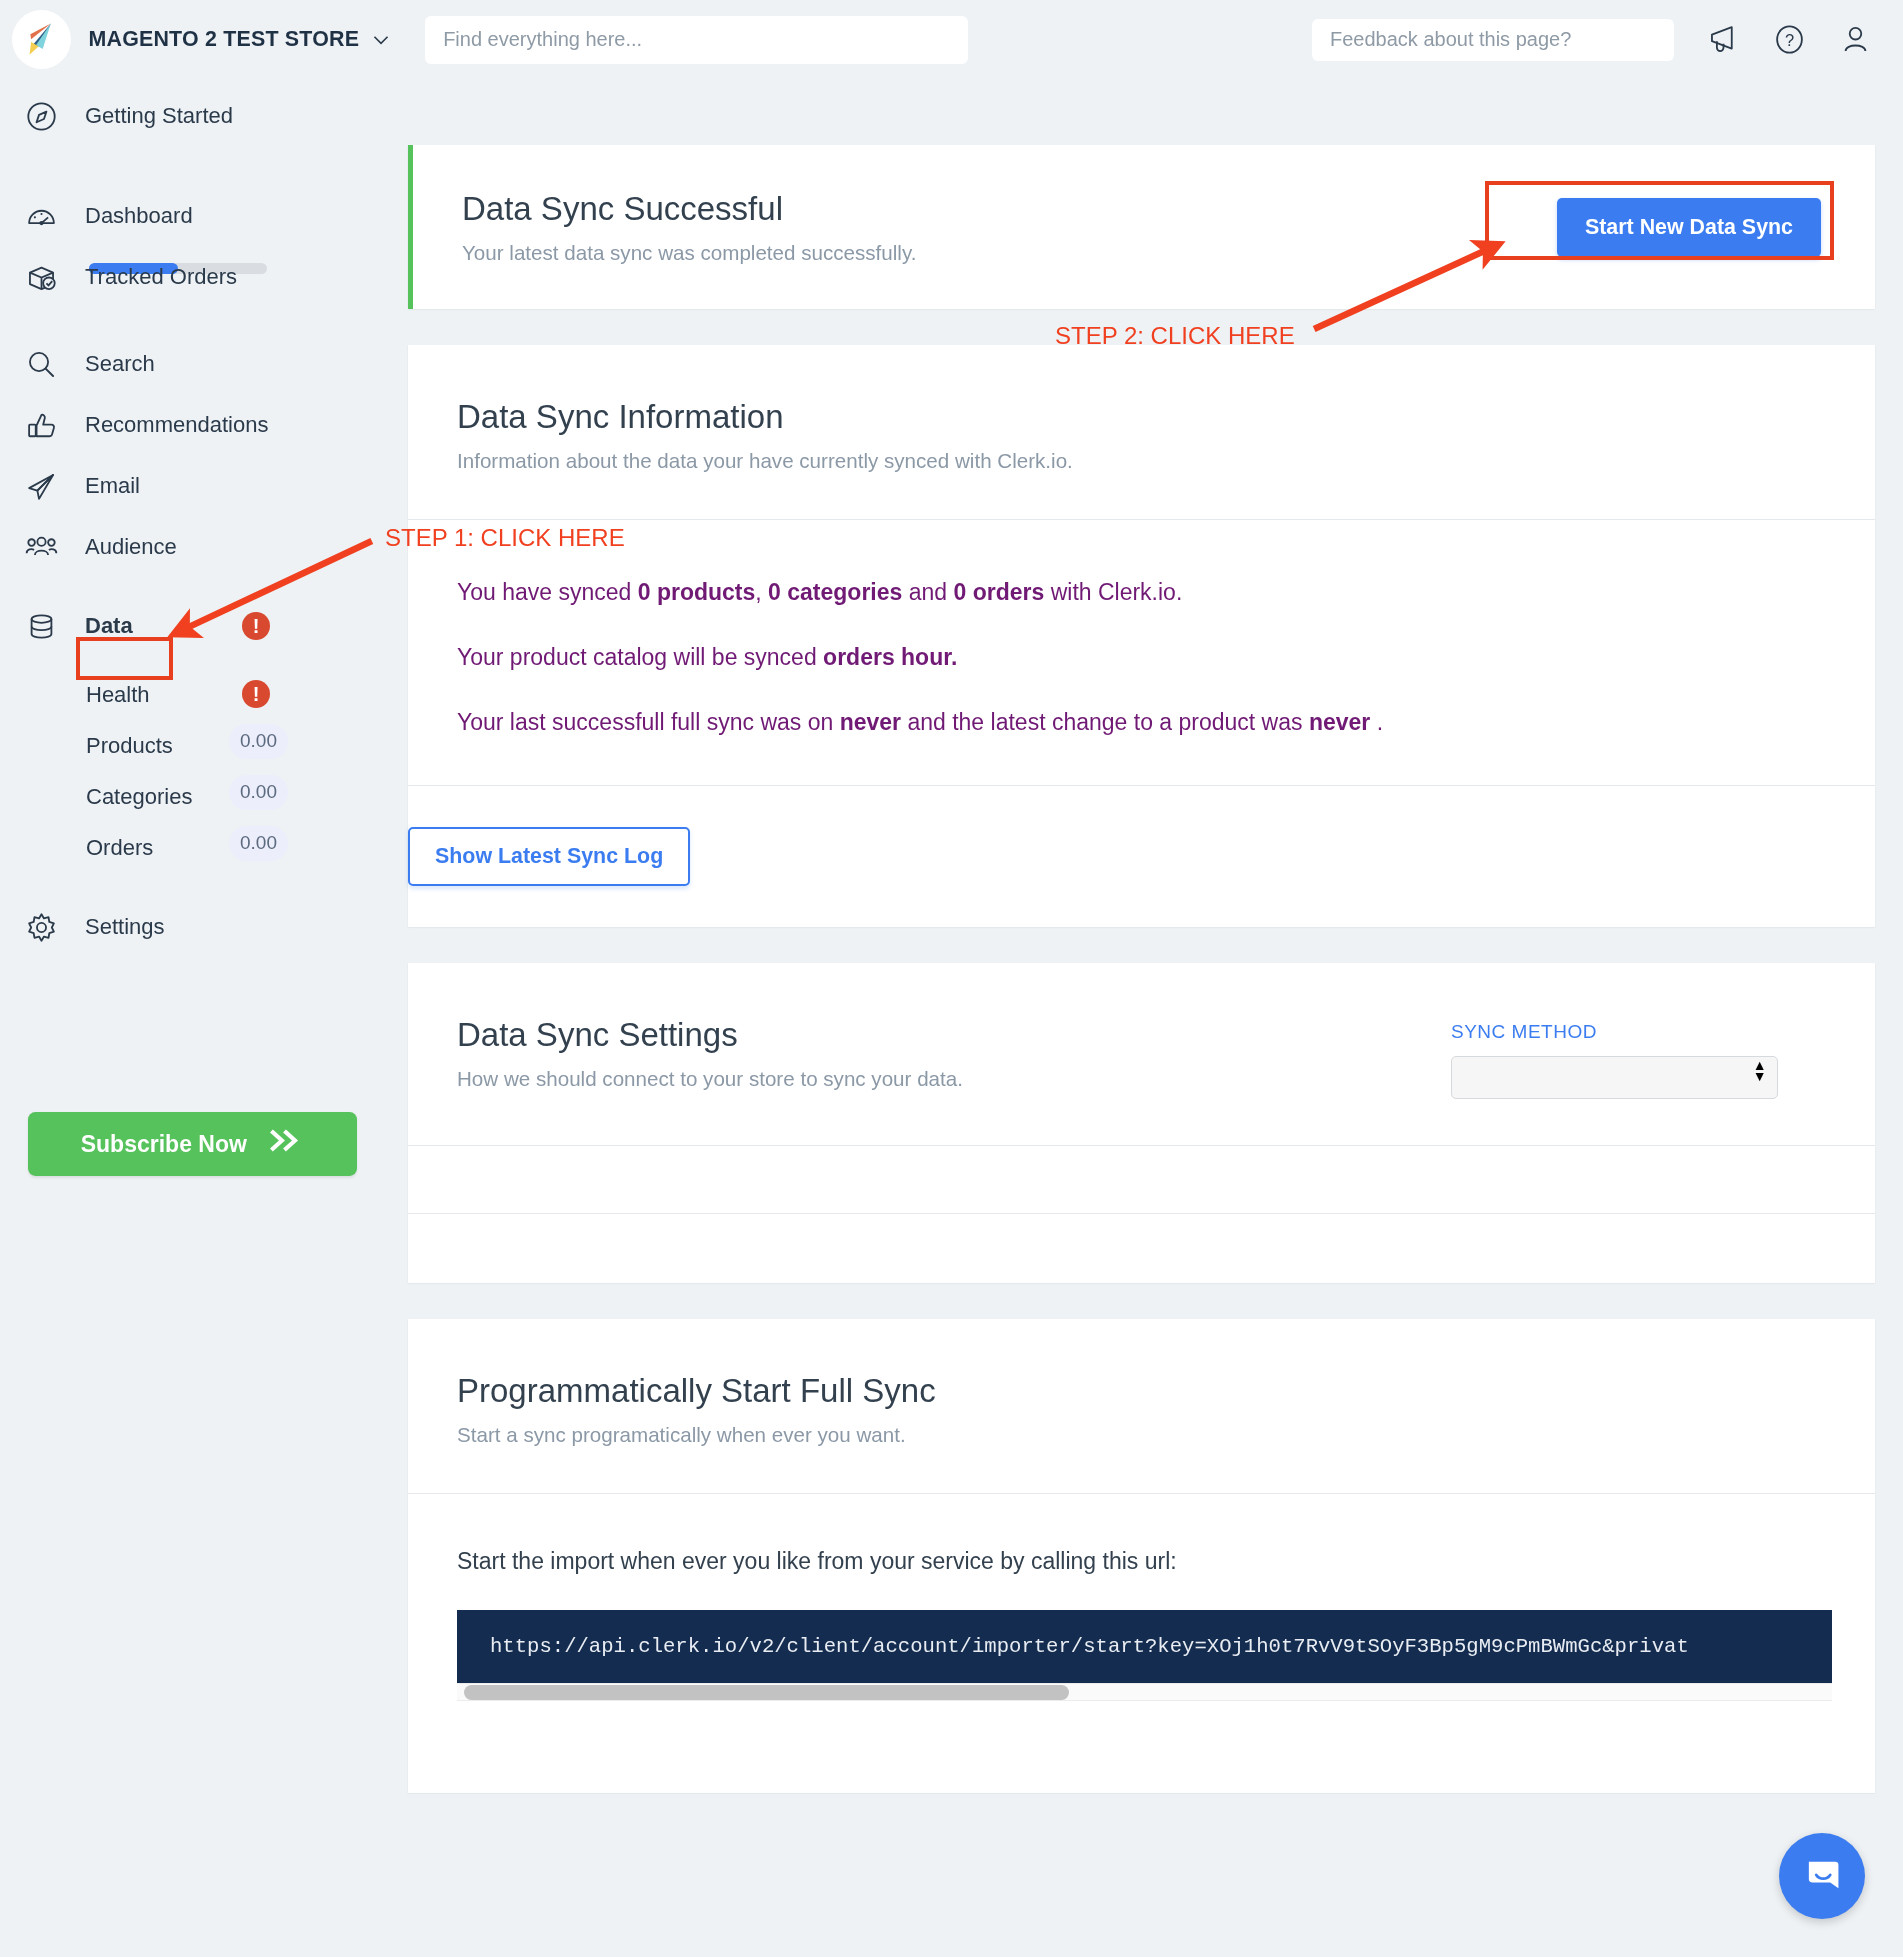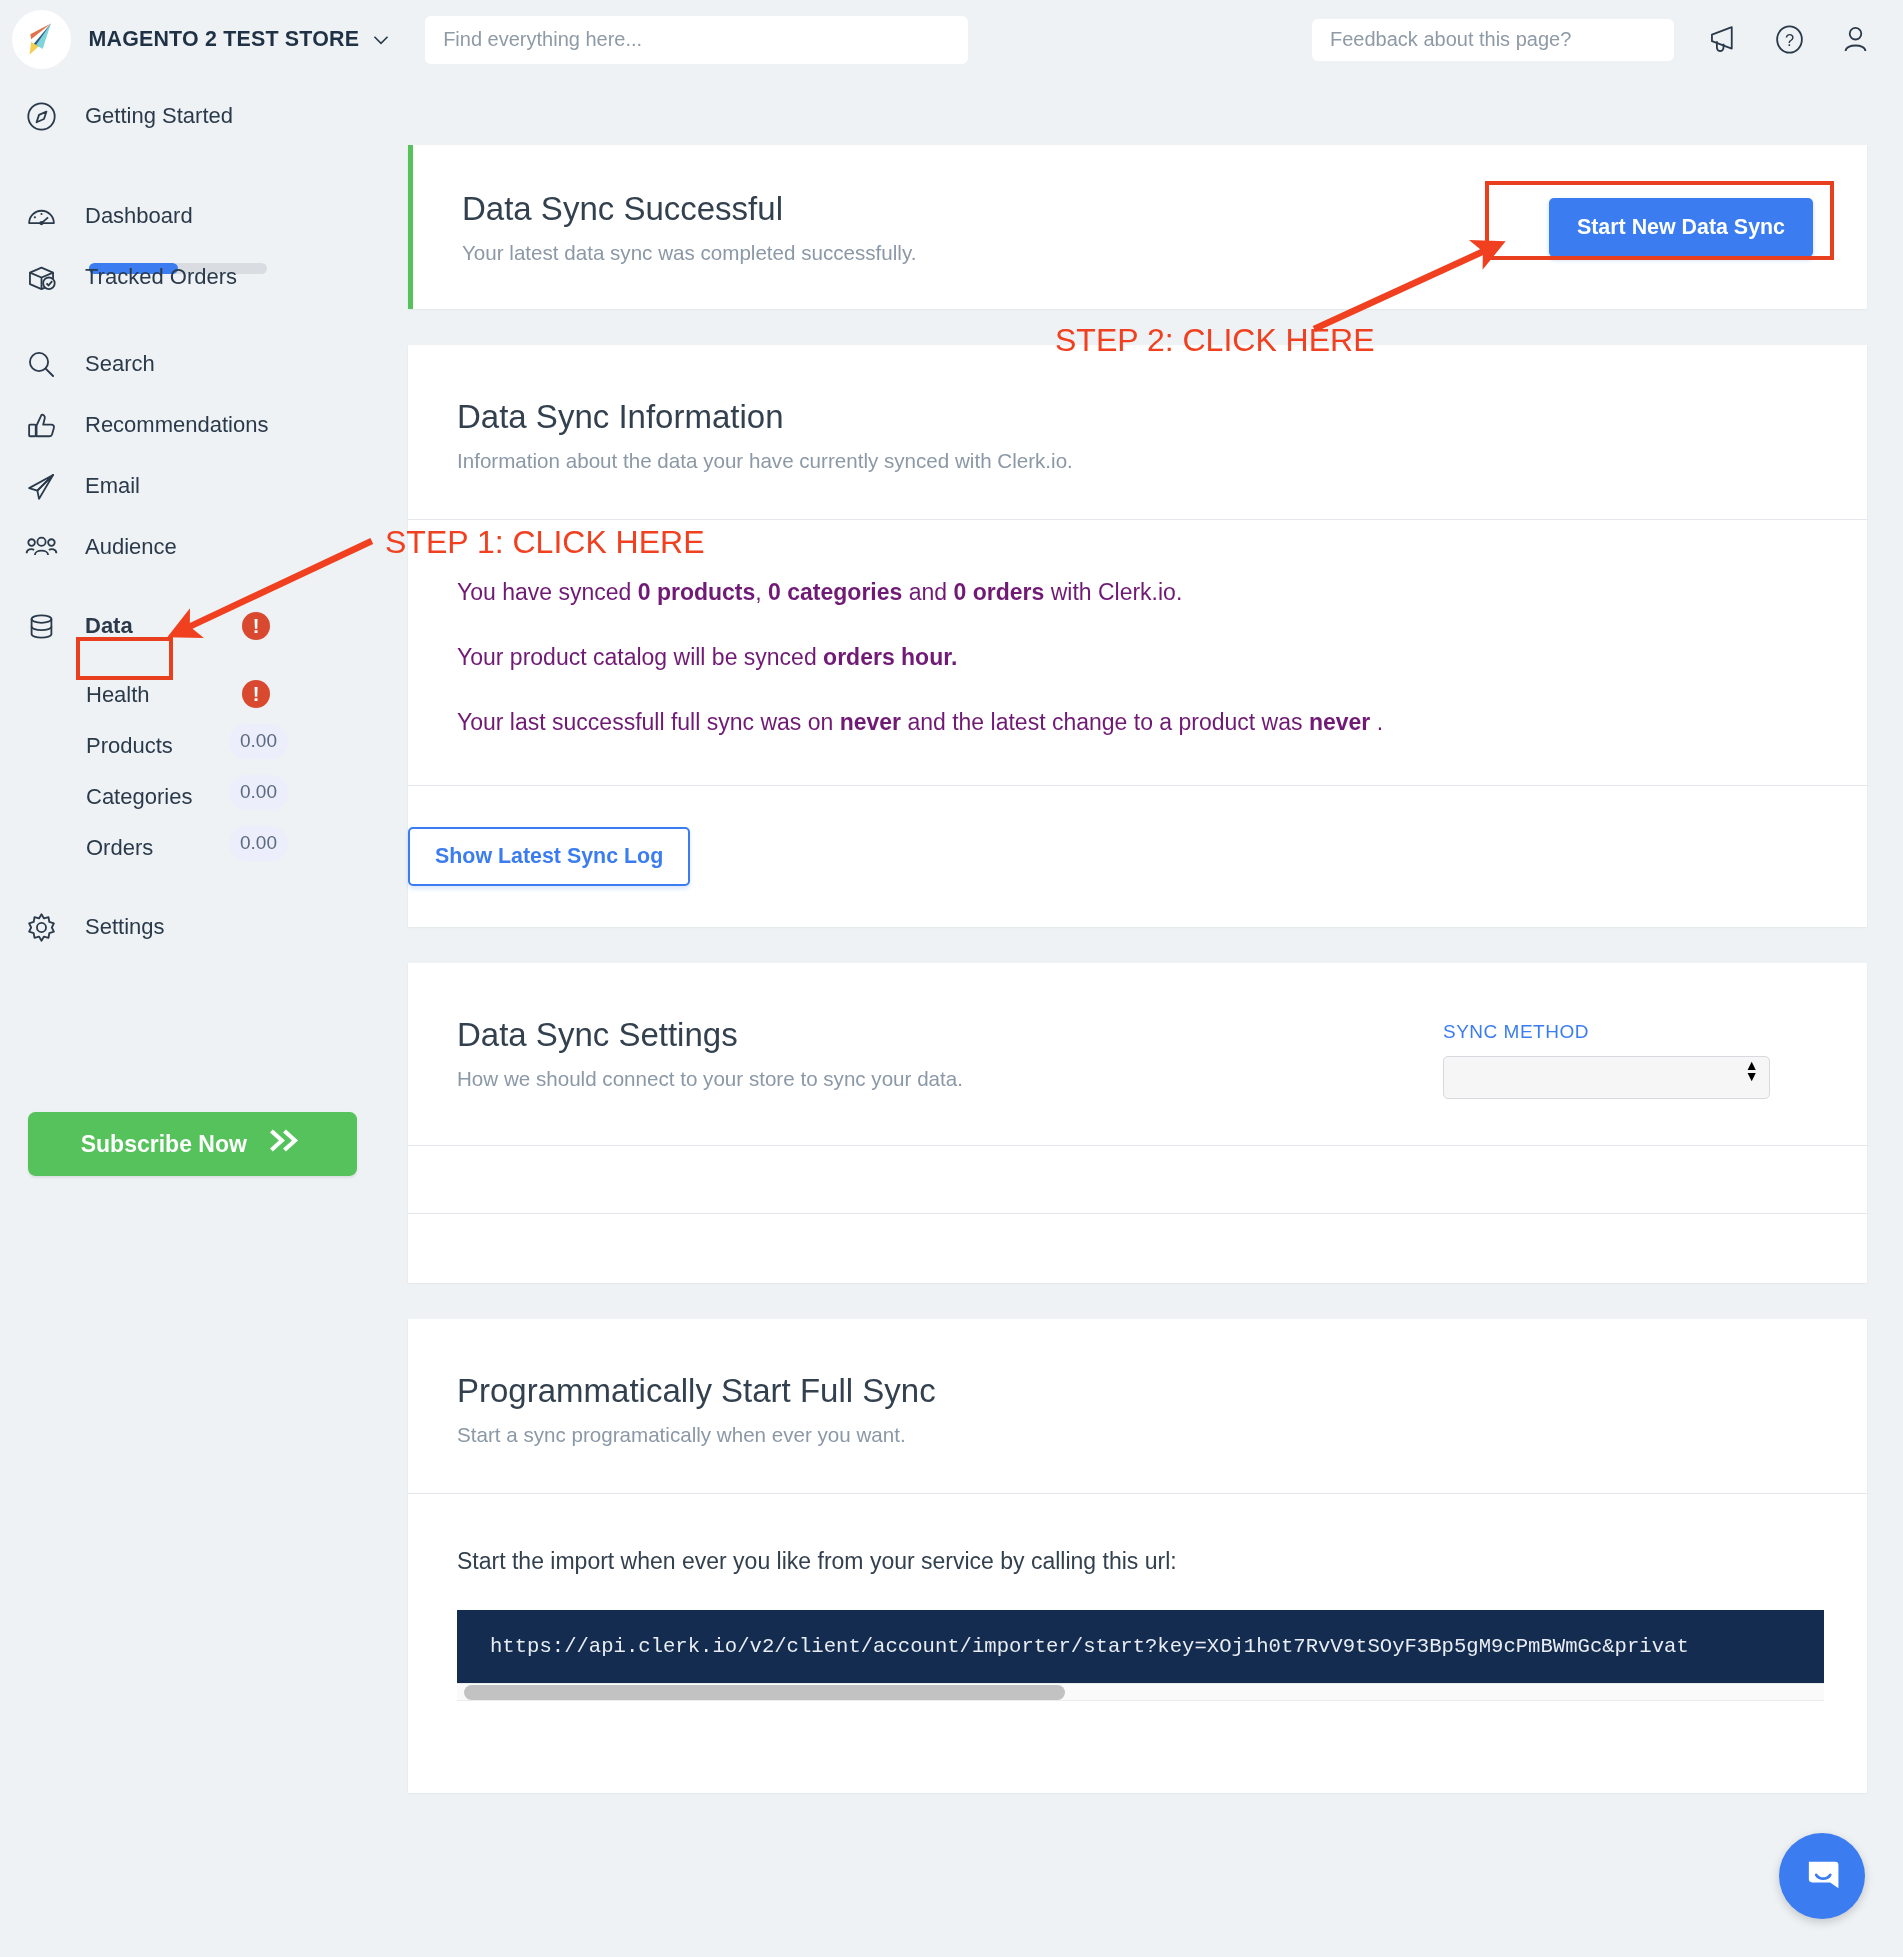--- a/index.html
+++ b/index.html
@@ -122,21 +122,21 @@
     pointer-events: none; z-index: 30;
   }
 
   
   .main {
     position: absolute; top: 79px; left: 408px;
     width: 1495px; height: 1878px;
     background: #eef2f5;
   }
   .panel {
-    background: #fff; margin: 0 36px 0 0;
+    background: #fff; margin: 0 28px 0 0;
     box-shadow: 0 0.8px 1.6px rgba(30,45,60,.10);
   }
   .panel-head { padding: 53px 43px 46px 49px; }
   .panel-title { font-size: 33px; font-weight: normal; color: #33414f; }
   .panel-sub { font-size: 20.6px; color: #8b98a6; margin-top: 13px; }
   .panel-divider { height: 0.8px; background: #e4e8ec; }
 
   .success-panel {
     position: relative; display: flex; align-items: center;
     border-left: 5.8px solid #55c25b;
@@ -195,21 +195,21 @@
     padding: 1.6px 0;
   }
   .code-scroll-thumb {
     height: 15px; width: 44%; border-radius: 7.4px; background: #c2c2c2;
     margin-left: 6.6px;
   }
 
   
   .anno-text {
     position: absolute; z-index: 40;
-    color: #f04020; font-size: 32px; white-space: nowrap;
+    color: #f04020; font-size: 24px; white-space: nowrap;
   }
   .anno-svg { position: absolute; z-index: 35; pointer-events: none; }
 
   .chat-fab {
     position: absolute; right: 38px; bottom: 38px;
     width: 86px; height: 86px; border-radius: 50%;
     background: #3b7df0; cursor: pointer;
     display: flex; align-items: center; justify-content: center;
     box-shadow: 0 3.3px 10px rgba(0,0,0,.18);
     z-index: 50;

